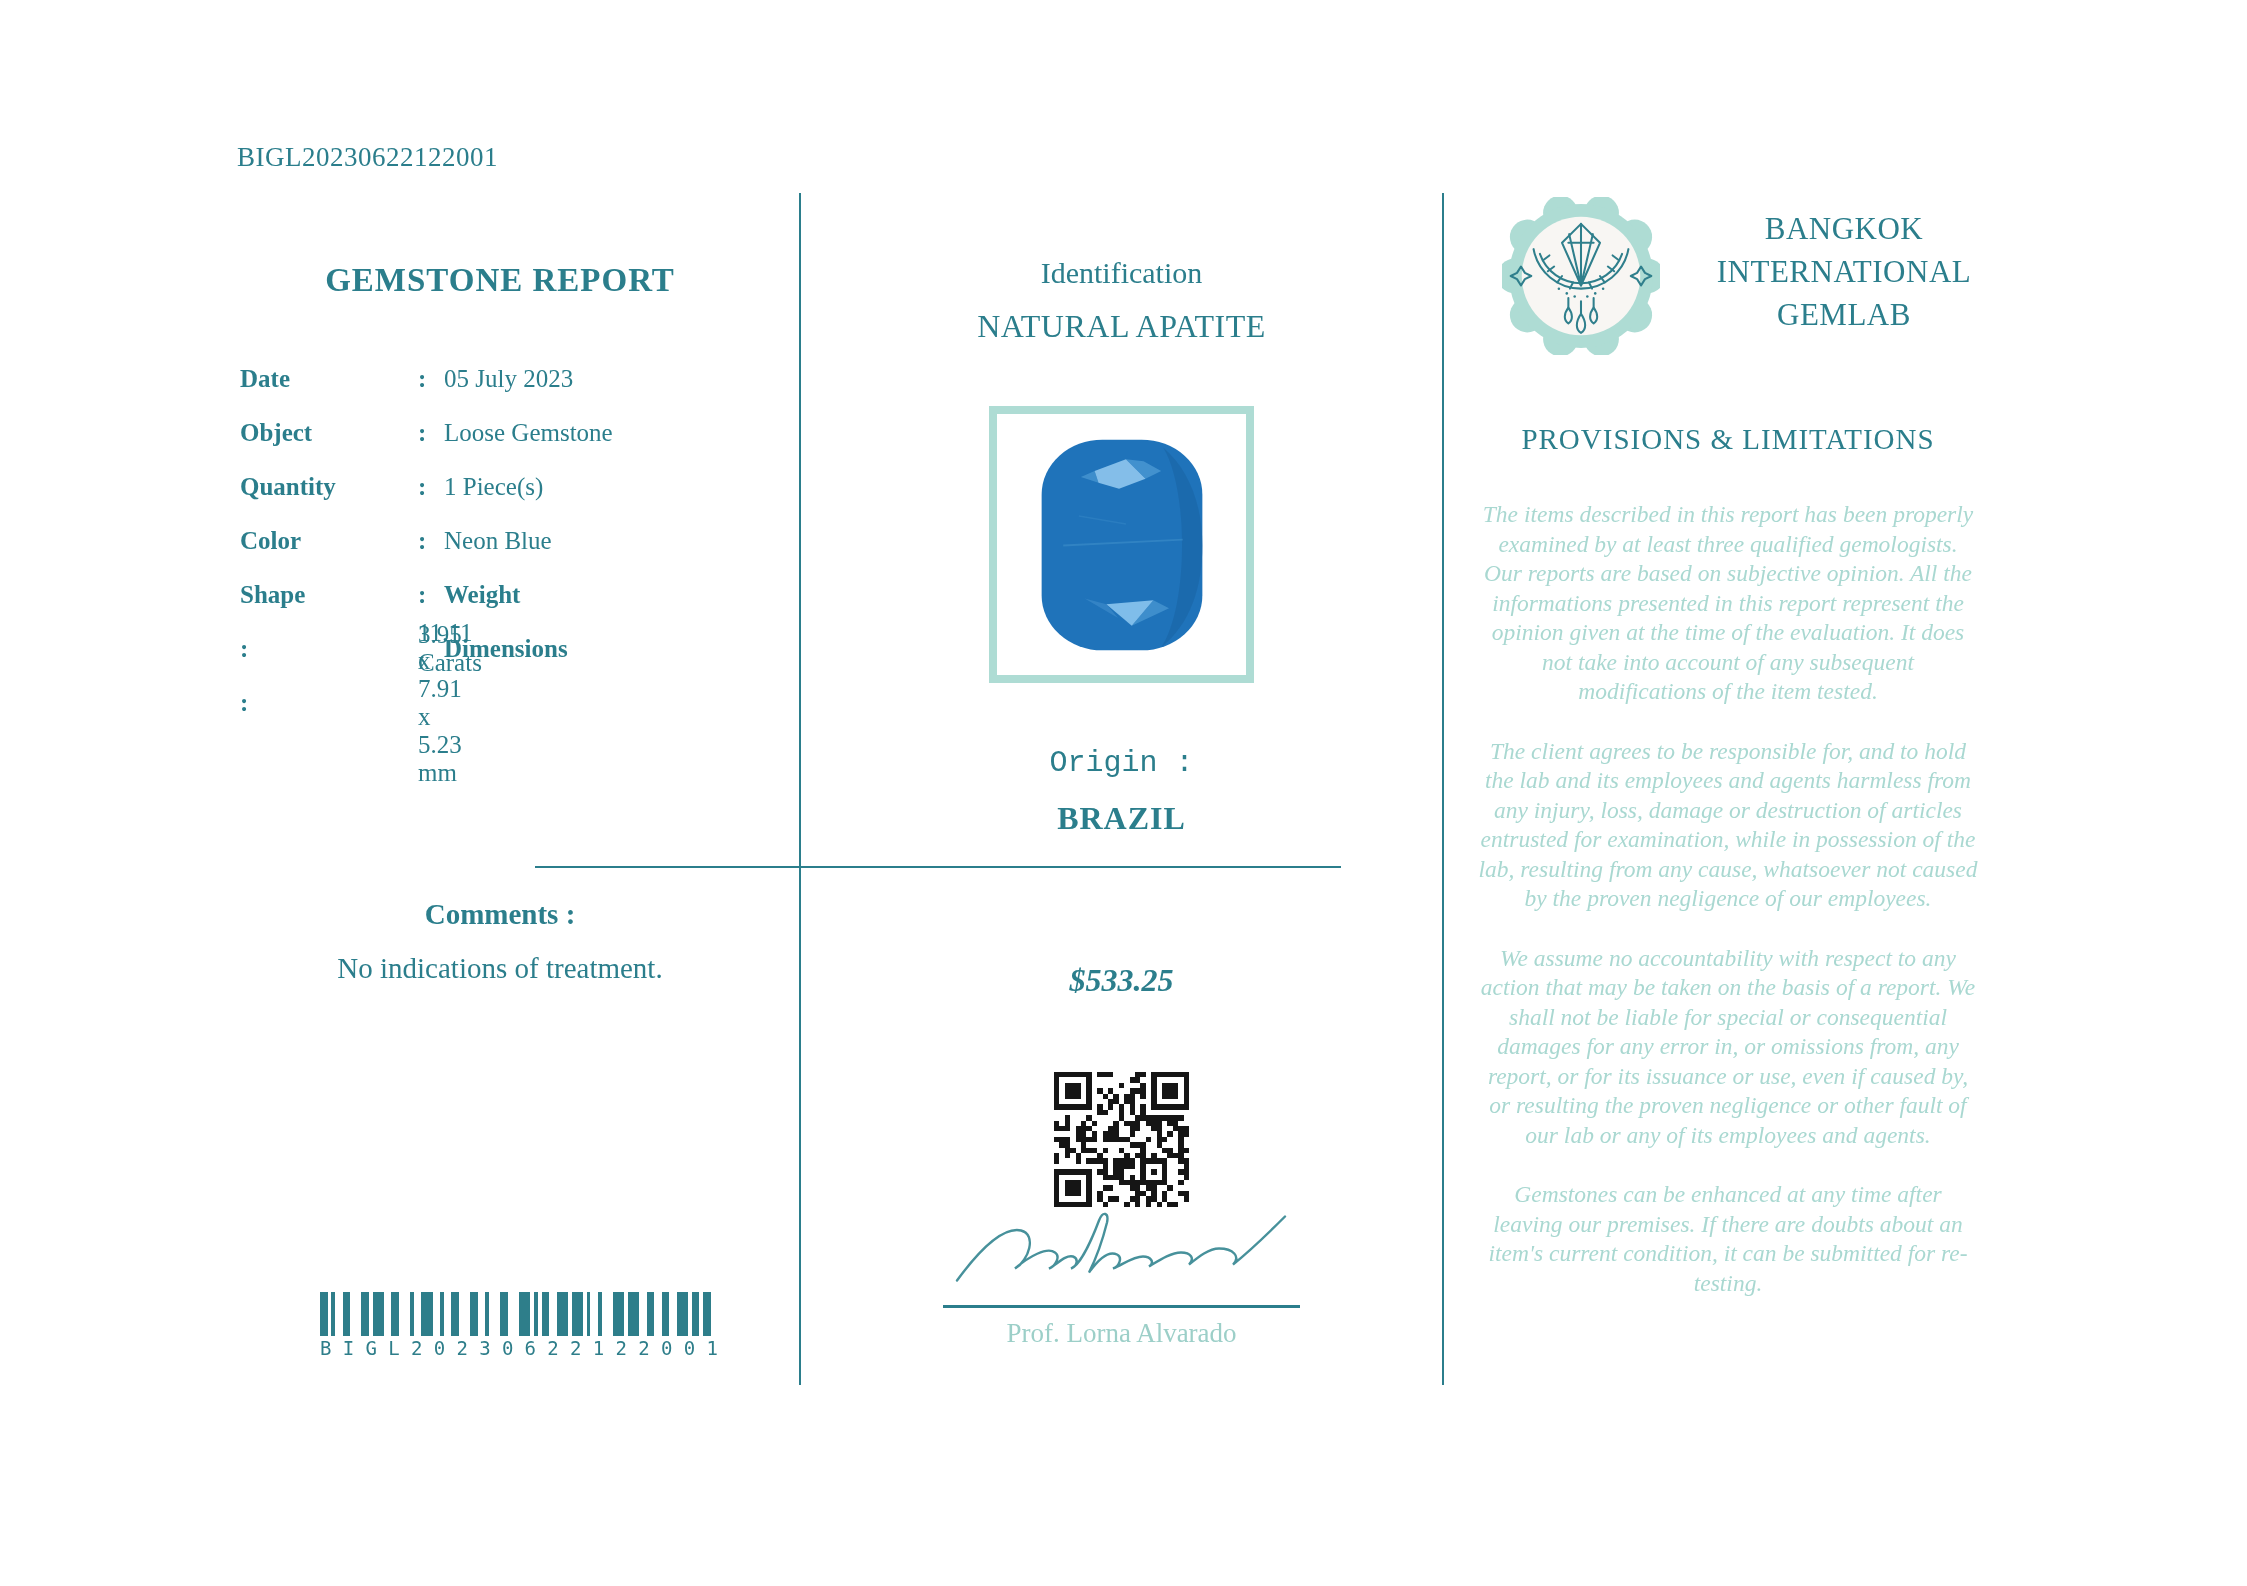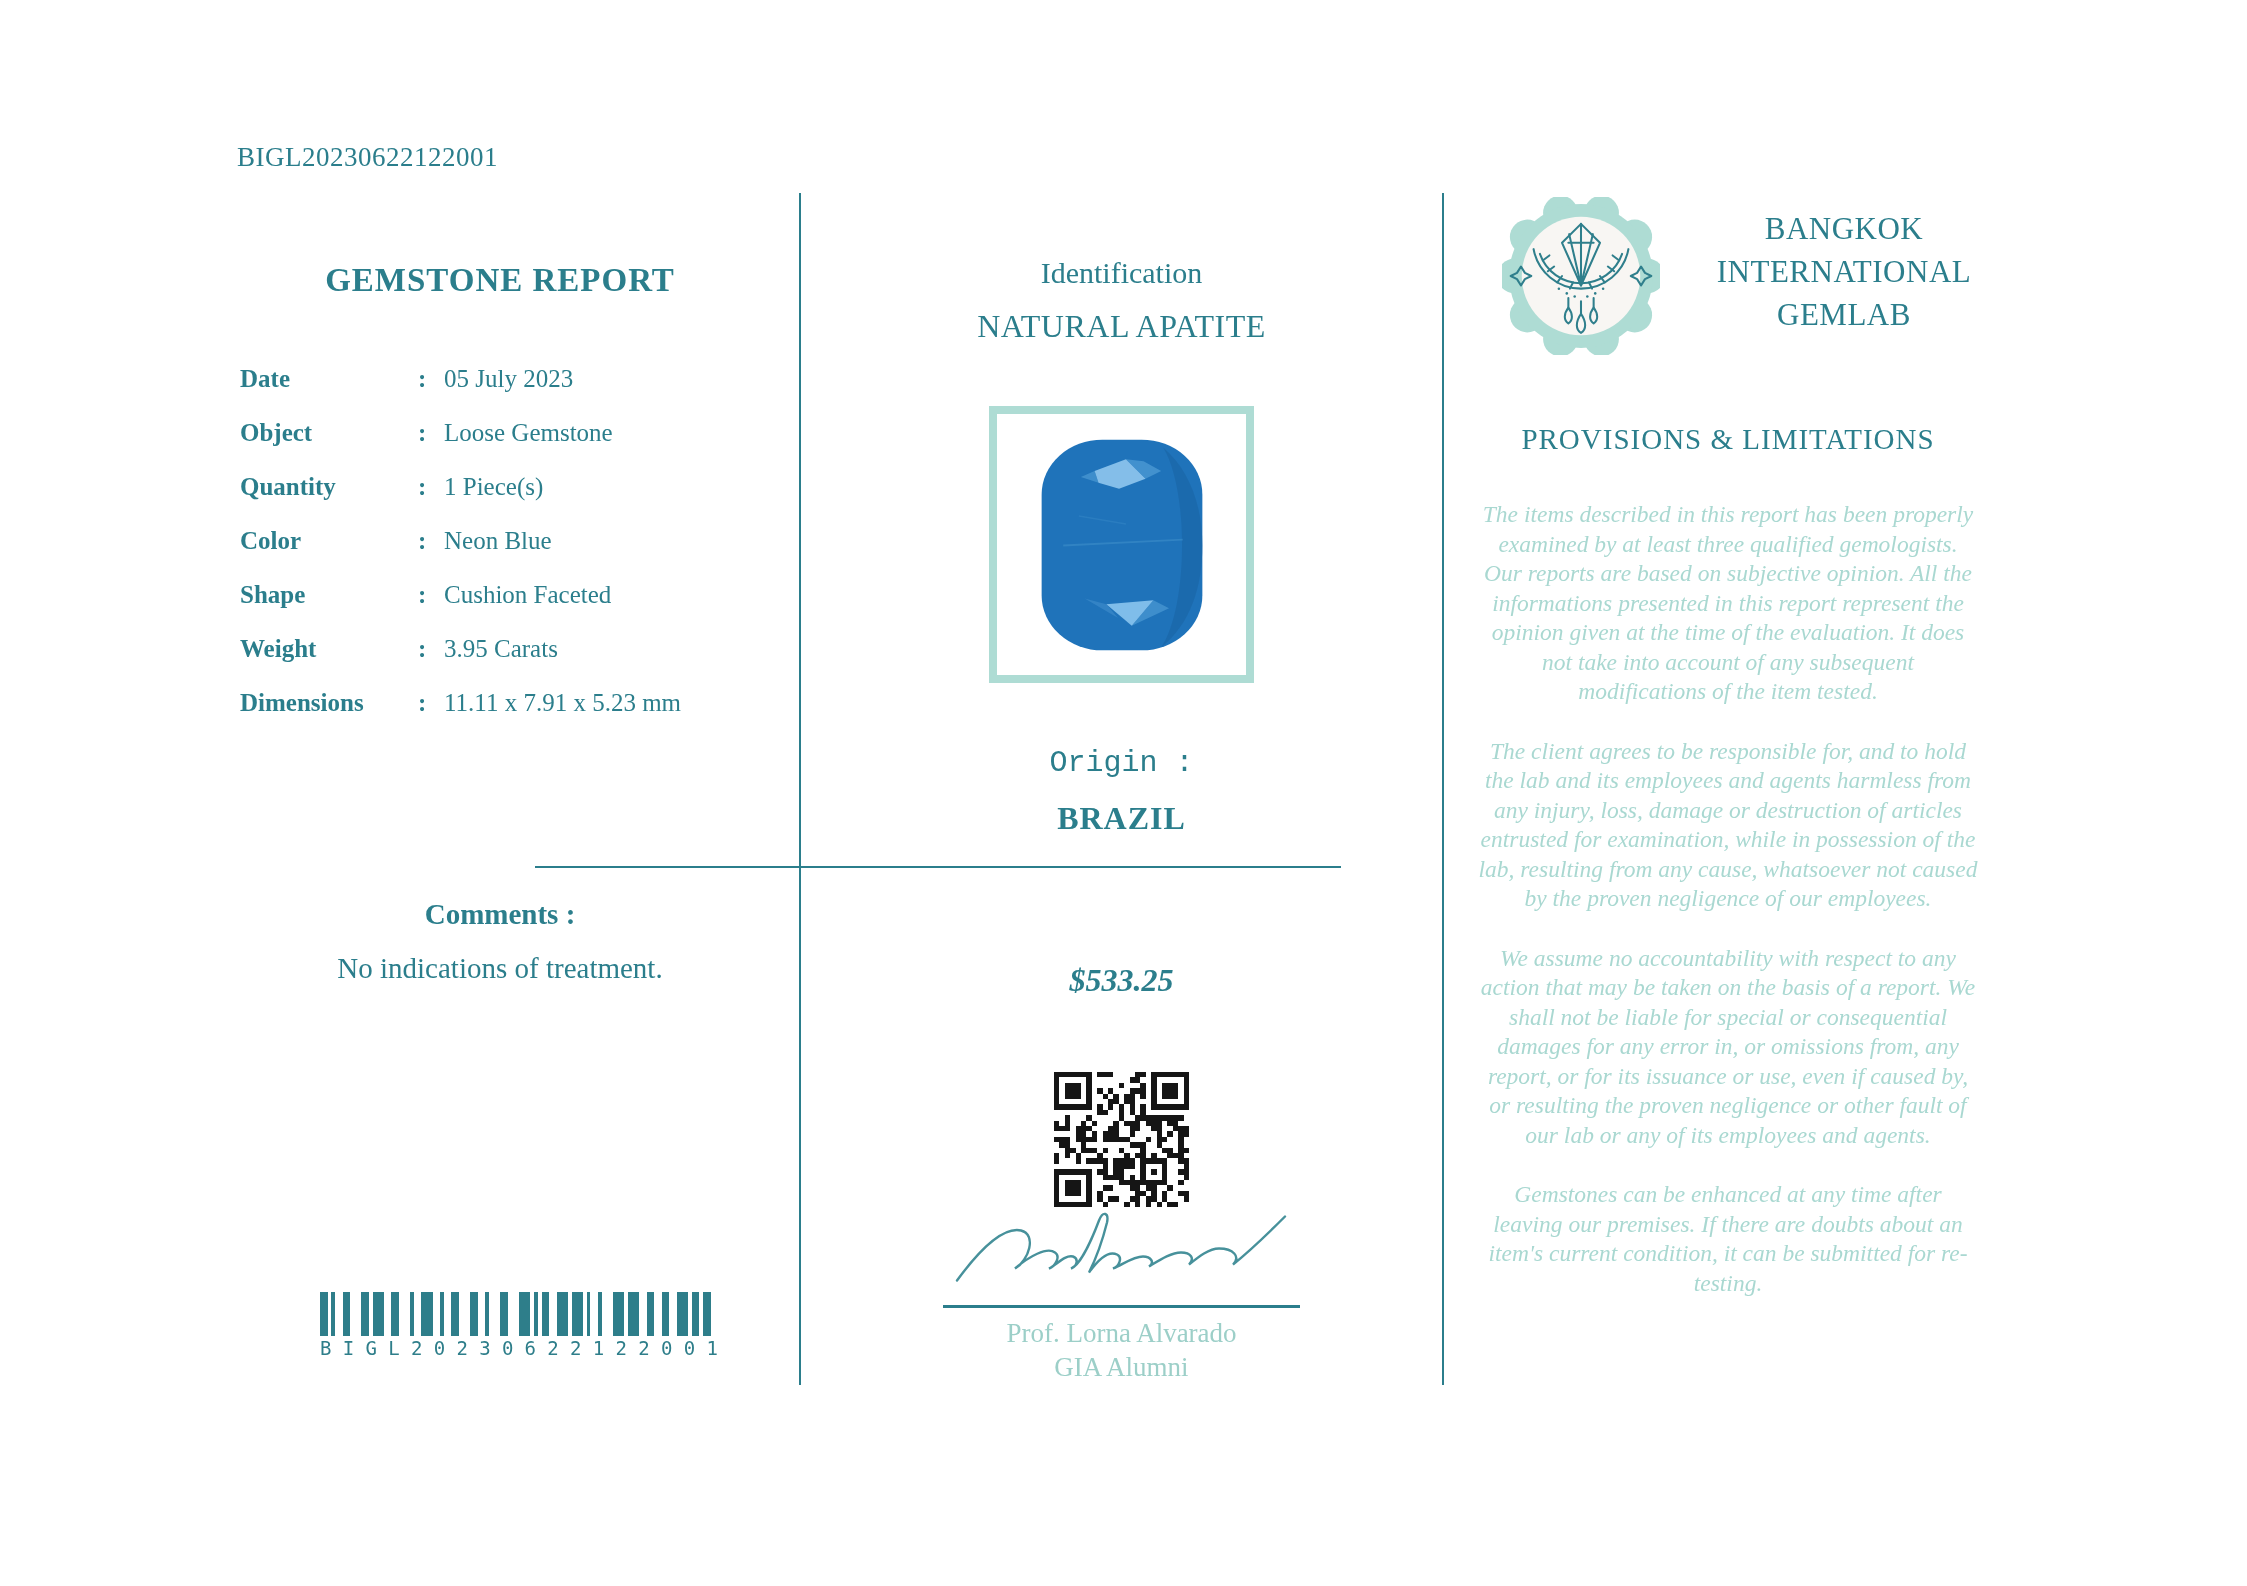--- a/index.html
+++ b/index.html
@@ -92,21 +92,20 @@
       <div class="cell lbl">Quantity</div>
       <div class="cell sep">:</div>
       <div class="cell">1 Piece(s)</div>
 
       <div class="cell lbl">Color</div>
       <div class="cell sep">:</div>
       <div class="cell">Neon Blue</div>
 
       <div class="cell lbl">Shape</div>
       <div class="cell sep">:</div>
-      <div class="cell">Cushion Faceted</div>
 
       <div class="cell lbl">Weight</div>
       <div class="cell sep">:</div>
       <div class="cell">3.95 Carats</div>
 
       <div class="cell lbl">Dimensions</div>
       <div class="cell sep">:</div>
       <div class="cell">11.11 x 7.91 x 5.23 mm</div>
     </div>
 
@@ -538,21 +537,20 @@
 
     <svg class="signature" viewBox="0 0 340 95">
       <path d="M6,74 C28,44 52,20 70,24 C86,28 78,54 64,62 C78,50 96,40 104,46 C110,50 104,60 98,62
                C106,58 114,48 122,50 C128,52 126,60 120,62 C130,58 142,30 148,14 C152,4 158,6 156,16
                C150,40 142,58 138,66 C148,52 158,44 166,48 C172,51 168,60 162,62 C172,58 182,50 192,50
                C200,50 204,56 198,60 C208,54 220,46 230,46 C240,46 244,52 238,58 C248,50 258,42 268,42
                C282,42 290,50 282,58 C292,50 312,32 334,10" fill="none" stroke="#47919b" stroke-width="2.4" stroke-linecap="round"></path>
     </svg>
     <div class="hr sig-line" style="left:142px;height:3px;"></div>
     <div class="signatory-name">Prof. Lorna Alvarado</div>
-    <div class="signatory-title">GIA Alumni</div>
   </div>
 
   <div class="col3">
     <svg class="logo" viewBox="0 0 100 100">
       <g fill="#aedcd4">
         <circle cx="92" cy="50" r="11"></circle>
           <circle cx="84" cy="74.7" r="11"></circle>
           <circle cx="63" cy="89.9" r="11"></circle>
         <circle cx="37" cy="89.9" r="11"></circle>
           <circle cx="16" cy="74.7" r="11"></circle>

